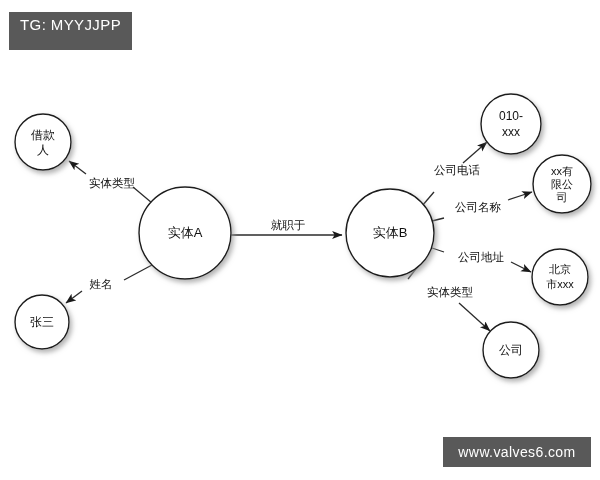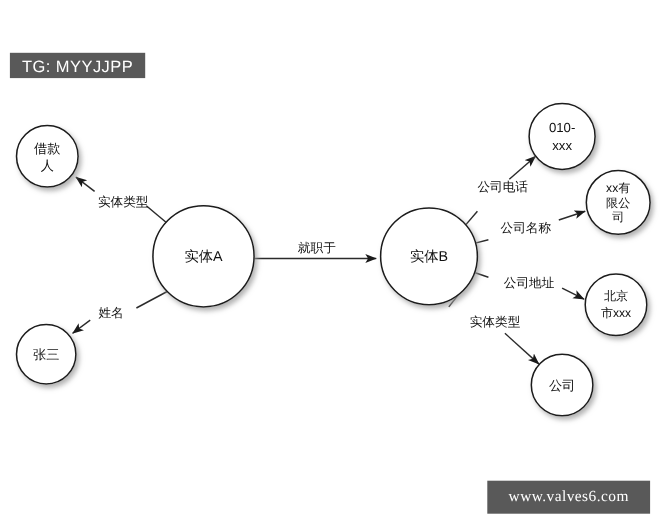--- a/index.html
+++ b/index.html
@@ -52,31 +52,29 @@
     justify-content: center;
     background: #595959;
     color: #ffffff;
     font-family: "Liberation Sans", "DejaVu Sans", sans-serif;
     letter-spacing: 0.4px;
     white-space: nowrap;
   }
   #tg-badge {
     left: 9px;
     top: 12px;
-    padding: 4px 11px 2px 11px;
+    padding: 4px 11px 17px 11px;
     font-size: 15px;
-    margin-top: 36px;
   }
   #site-badge {
     left: 443px;
     top: 437px;
     width: 148px;
     height: 30px;
     font-size: 14px;
-    font-family: Liberation Serif, serif;
   }
 </style>
 </head>
 <body>
 
 <div id="stage">
 
   <svg id="graph-svg" viewBox="0 0 600 480">
     <defs>
       <marker id="arrow-head" markerWidth="9" markerHeight="9" refX="7.6" refY="3.1" orient="auto" markerUnits="strokeWidth">

